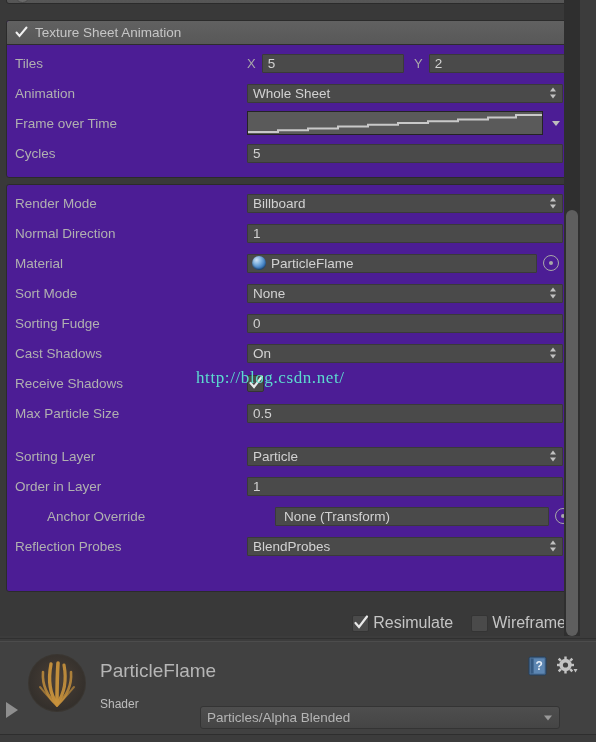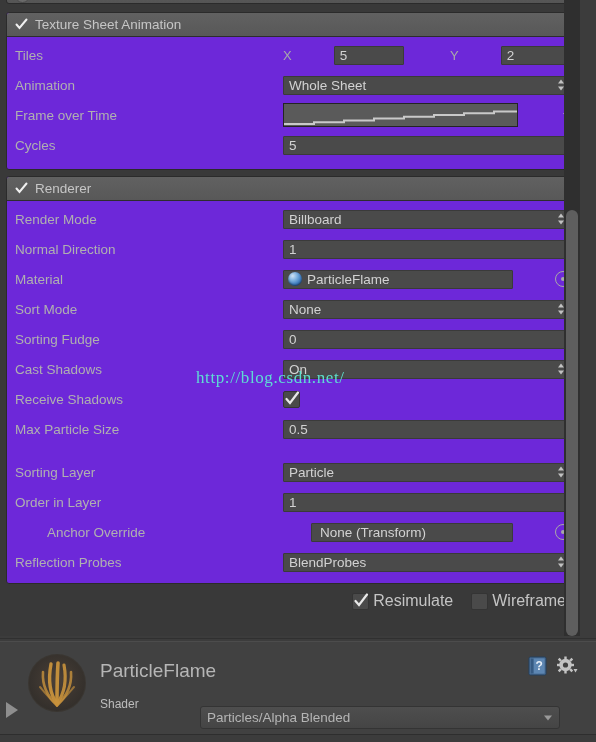--- a/index.html
+++ b/index.html
@@ -7,38 +7,38 @@
     width:596px;height:742px;overflow:hidden;
     font-family:"Liberation Sans","DejaVu Sans",sans-serif;
     font-size:13px;color:#b8b8b8;
     -webkit-font-smoothing:antialiased;
   }
   #root{position:relative;width:596px;height:742px;background:#3c3c3c;}
 
   
   .inspector{position:absolute;left:0;top:0;width:580px;height:636px;background:#393939;overflow:hidden;}
 
-  .panel{position:absolute;left:6px;width:566px;border:1px solid #2b2b2b;border-radius:3px;background:#6d28d9;box-sizing:border-box;}
+  .panel{position:absolute;left:6px;width:566px;border:1px solid #2b2b2b;border-radius:3px;background:#4c1d95;box-sizing:border-box;margin-top:8px;}
 
   .sect-header{
     height:24px;line-height:24px;
     background:linear-gradient(#616161,#585858);
     border-bottom:1px solid #2d2d2d;
     display:flex;align-items:center;padding-left:8px;box-sizing:border-box;
     color:#c9c9c9;font-size:13.5px;
   }
   .sect-header.top{border-top-left-radius:2px;border-top-right-radius:2px;}
   .sect-title{margin-left:7px;color:#c6c6c6;}
 
   
   .chk{display:inline-block;width:13px;height:13px;position:relative;}
   .chk svg{position:absolute;left:0;top:0;}
 
   .rows{padding:3px 0 4px 0;}
-  .row{height:30px;display:flex;align-items:center;position:relative;padding-left:8px;box-sizing:border-box;gap:36px;}
+  .row{height:30px;display:flex;align-items:center;position:relative;padding-left:8px;box-sizing:border-box;}
   .label{width:232px;flex:0 0 232px;color:#b0b0b0;font-size:13.5px;white-space:nowrap;}
   .label.indent{padding-left:32px;width:232px;box-sizing:border-box;}
 
   .field{
     height:19px;background:#4a4a4a;border:1px solid #3a3a3a;border-radius:1px;
     display:flex;align-items:center;color:#d2d2d2;font-size:13.5px;
     padding:0 5px;box-sizing:border-box;position:relative;
   }
   .field.num{width:316px;}
   .field.popup{width:316px;padding-right:16px;}
@@ -66,21 +66,21 @@
   .curve{width:294px;height:22px;background:#5a5a5a;border:1px solid #242424;position:relative;overflow:hidden;}
   .curvearrow{margin-left:9px;width:0;height:0;border-left:4px solid transparent;border-right:4px solid transparent;border-top:5px solid #bdbdbd;}
 
   .cbox{width:15px;height:15px;background:#4a4a4a;border:1px solid #343434;border-radius:2px;position:relative;}
   .cbox.checked svg{position:absolute;left:0;top:-1px;}
 
   
   .gap{height:13px;}
 
   
-  .simbar{position:absolute;left:0;top:592px;width:580px;height:40px;display:flex;align-items:flex-start;justify-content:flex-end;padding-right:14px;box-sizing:border-box;}
+  .simbar{position:absolute;left:0;top:592px;width:580px;height:40px;display:flex;align-items:flex-end;justify-content:flex-end;padding-right:14px;box-sizing:border-box;}
   .simitem{display:flex;align-items:center;margin-left:18px;}
   .simitem .txt{margin-left:4px;color:#c4c4c4;font-size:16px;}
 
   
   .scrolltrack{position:absolute;right:0;top:0;width:16px;height:636px;background:#2f2f2f;}
   .scrollthumb{position:absolute;right:2px;top:210px;width:12px;height:426px;background:#5e5e5e;border-radius:6px;}
 
   
   .footer{position:absolute;left:0;top:638px;width:596px;height:104px;background:#3c3c3c;border-top:1px solid #303030;}
   .footer-inner{position:absolute;left:0;top:2px;width:596px;height:92px;background:#414141;border-top:1px solid #4c4c4c;border-bottom:1px solid #2e2e2e;}
@@ -157,28 +157,20 @@
 
         <div class="row">
           <span class="label">Cycles</span>
           <span class="field num">5</span>
         </div>
 
       </div>
     </div>
 
     <div class="panel" id="panel-renderer" style="top:176px;height:408px;">
-      <div class="sect-header top">
-        <span class="chk">
-          <svg width="13" height="13" viewBox="0 0 13 13">
-              <path d="M1.5 6.5 L4.5 10 L11.5 1.5" stroke="#f0f0f0" stroke-width="2" fill="none" stroke-linecap="round"></path>
-            </svg>
-        </span>
-        <span class="sect-title">Renderer</span>
-      </div>
       <div class="rows">
 
         <div class="row">
           <span class="label">Render Mode</span>
           <span class="field popup">
             <span>Billboard</span>
             <span class="updown"></span>
           </span>
         </div>
 

